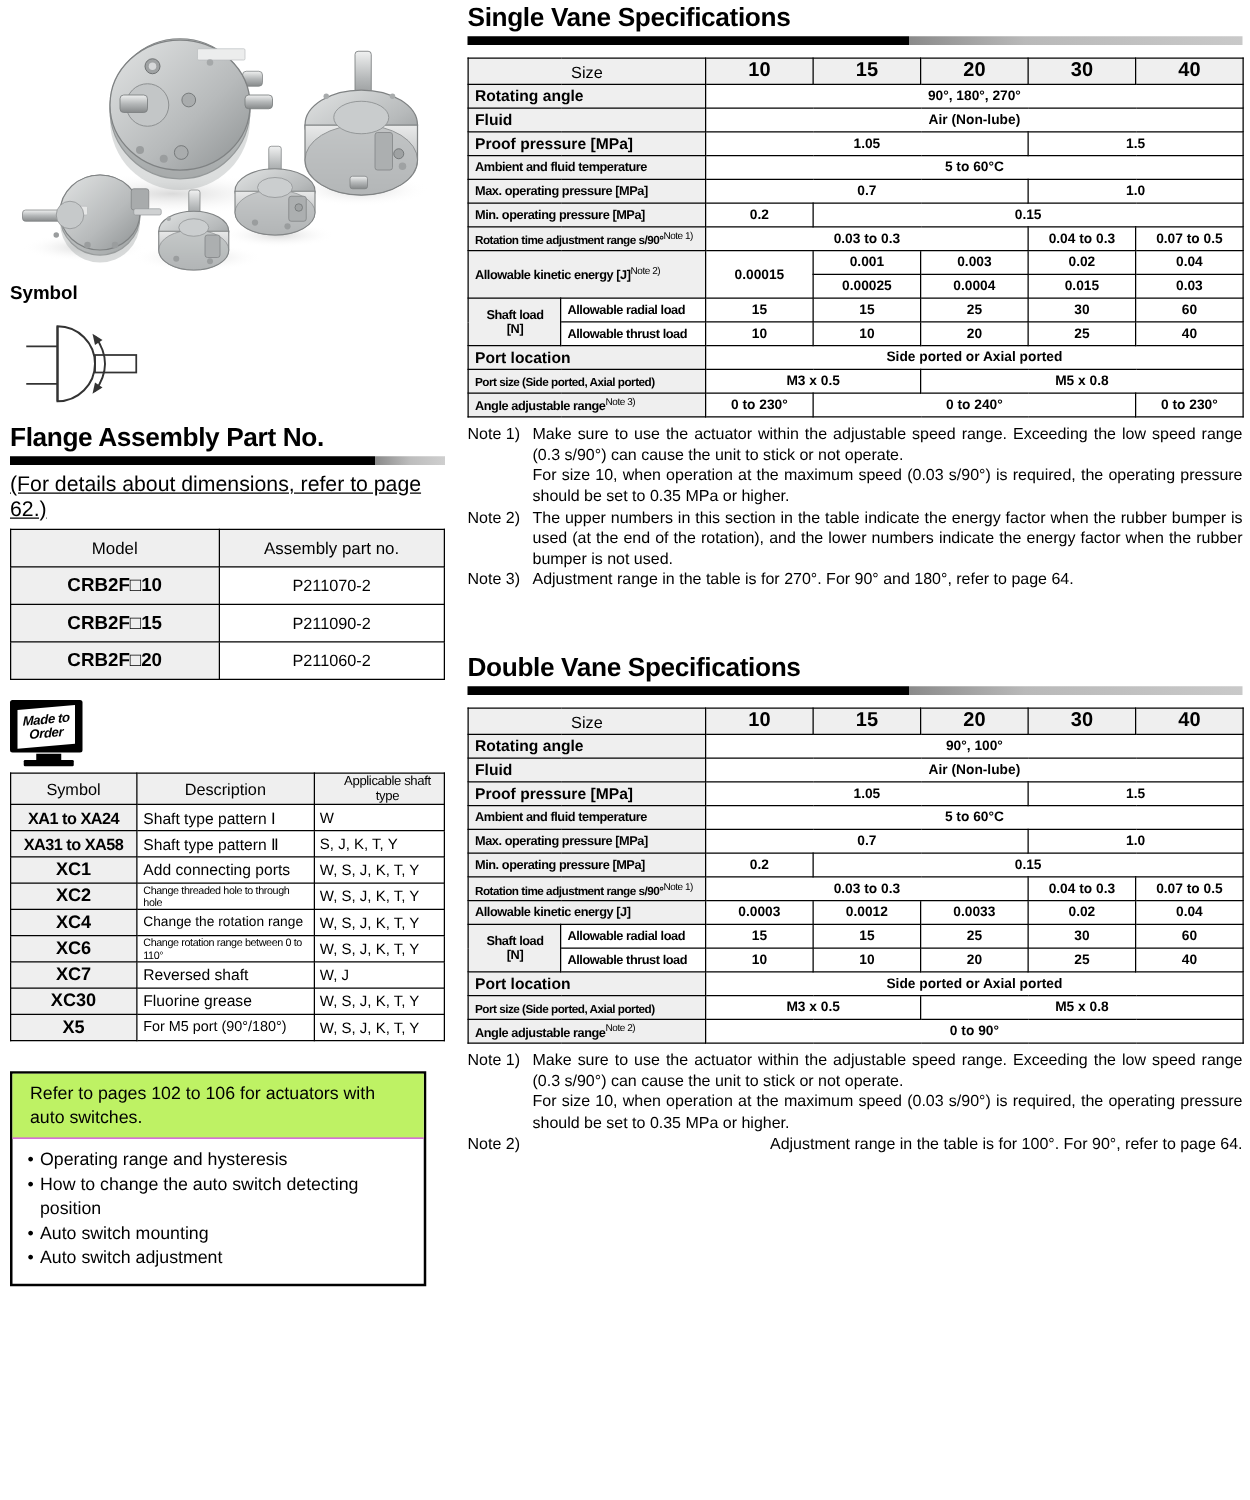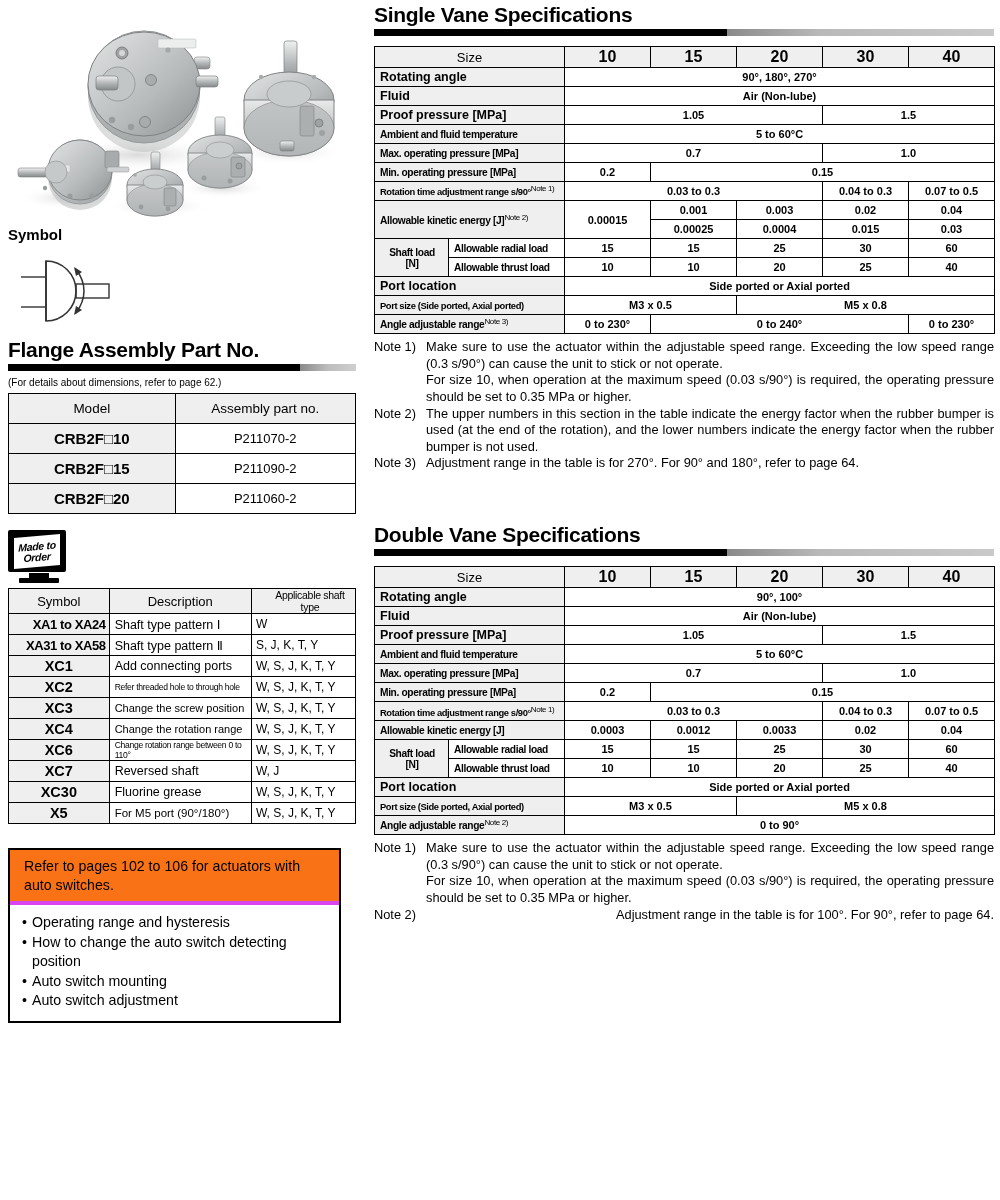--- a/index.html
+++ b/index.html
@@ -54,29 +54,29 @@
   table.mini { border-collapse: collapse; width: 100%; font-size: 13px; table-layout: fixed; }
   table.mini td, table.mini th { border: 1px solid #000; height: 30px; text-align: center; padding: 0 3px; }
   table.mini th { background: #efefef; font-weight: normal; font-size: 13.5px; }
   table.mini td.model { background: #efefef; font-weight: bold; font-size: 15px; }
 
   table.mto { border-collapse: collapse; width: 100%; font-size: 12px; table-layout: fixed; }
   table.mto td, table.mto th { border: 1px solid #000; height: 21px; padding: 0 3px; }
   table.mto th { background: #efefef; font-weight: normal; text-align: center; font-size: 13px; }
   table.mto th.shaft-hd { font-size: 10.5px; letter-spacing: -0.3px; padding-left: 16px; }
   table.mto td.sym { background: #efefef; font-weight: bold; text-align: center; font-size: 14.5px; }
-  table.mto td.sym.small { font-size: 13px; letter-spacing: -0.4px; text-align: right; }
+  table.mto td.sym.small { font-size: 13px; letter-spacing: -0.4px; }
   table.mto td.desc { text-align: left; padding-left: 5px; font-size: 12.5px; }
   table.mto td.desc.sm { font-size: 8.6px; letter-spacing: -0.3px; }
   table.mto td.shaft { text-align: left; padding-left: 4px; font-size: 12px; }
 
   .blurb { font-size: 13.4px; line-height: 1.27; margin-top: 6px; }
 
   .box-autoswitch { border: 2px solid #000; width: 333px; }
-  .box-as-head { background: #f97316; border-bottom: 4px solid #d946ef;
+  .box-as-head { background: #bef264; border-bottom: 1px solid #d946ef;
     padding: 7px 10px 7px 14px; font-size: 14.2px; line-height: 1.3; }
   .box-as-body { padding: 8px 10px 10px 12px; font-size: 14.2px; line-height: 1.38; }
   .box-as-body .bi { display: flex; }
   .box-as-body .bullet { width: 10px; flex: 0 0 10px; }
 
   
   .mto-badge { width: 62px; height: 52px; position: relative; flex: 0 0 62px; }
   .mto-mon { width: 58px; height: 42px; background: #000; border-radius: 2px;
     display: flex; align-items: center; justify-content: center; }
   .mto-screen { width: 46px; height: 31px; background: #fff;
@@ -208,21 +208,21 @@
           <path d="M68 18 Q84 40 68 62" fill="none" stroke="#333" stroke-width="1.5"></path>
           <path d="M66 16 L74 21 L68 25 Z" fill="#333"></path>
           <path d="M66 64 L74 59 L68 55 Z" fill="#333"></path>
         </svg>
       </div>
     </div>
 
     <div style="margin-top:6px;">
       <div class="sec-title">Flange Assembly Part No.</div>
       <div class="sec-bar lshort"></div>
-      <div style="font-size:10px; margin-top:6px;">(For details about dimensions, refer to page 62.)</div>
+      <div style="font-size:17px; margin-top:6px;text-decoration:underline;">(For details about dimensions, refer to page 62.)</div>
       <table class="mini" style="margin-top:5px;">
         <tbody>
             <tr>
           <th style="width:48%;">Model</th>
           <th>Assembly part no.</th>
         </tr>
         <tr>
           <td class="model">CRB2F□10</td>
           <td>P211070-2</td>
         </tr>
@@ -274,26 +274,21 @@
           <td class="desc">Shaft type pattern Ⅱ</td>
           <td class="shaft">S, J, K, T, Y</td>
         </tr>
         <tr>
           <td class="sym">XC1</td>
           <td class="desc">Add connecting ports</td>
           <td class="shaft">W, S, J, K, T, Y</td>
         </tr>
         <tr>
           <td class="sym">XC2</td>
-          <td class="desc sm">Refer threaded hole to through hole</td>
-          <td class="shaft">W, S, J, K, T, Y</td>
-        </tr>
-        <tr>
-          <td class="sym">XC3</td>
-          <td class="desc" style="font-size:11px;">Change the screw position</td>
+          <td class="desc sm">Change threaded hole to through hole</td>
           <td class="shaft">W, S, J, K, T, Y</td>
         </tr>
         <tr>
           <td class="sym">XC4</td>
           <td class="desc" style="font-size:11px;">Change the rotation range</td>
           <td class="shaft">W, S, J, K, T, Y</td>
         </tr>
         <tr>
           <td class="sym">XC6</td>
           <td class="desc sm">Change rotation range between 0 to 110°</td>

